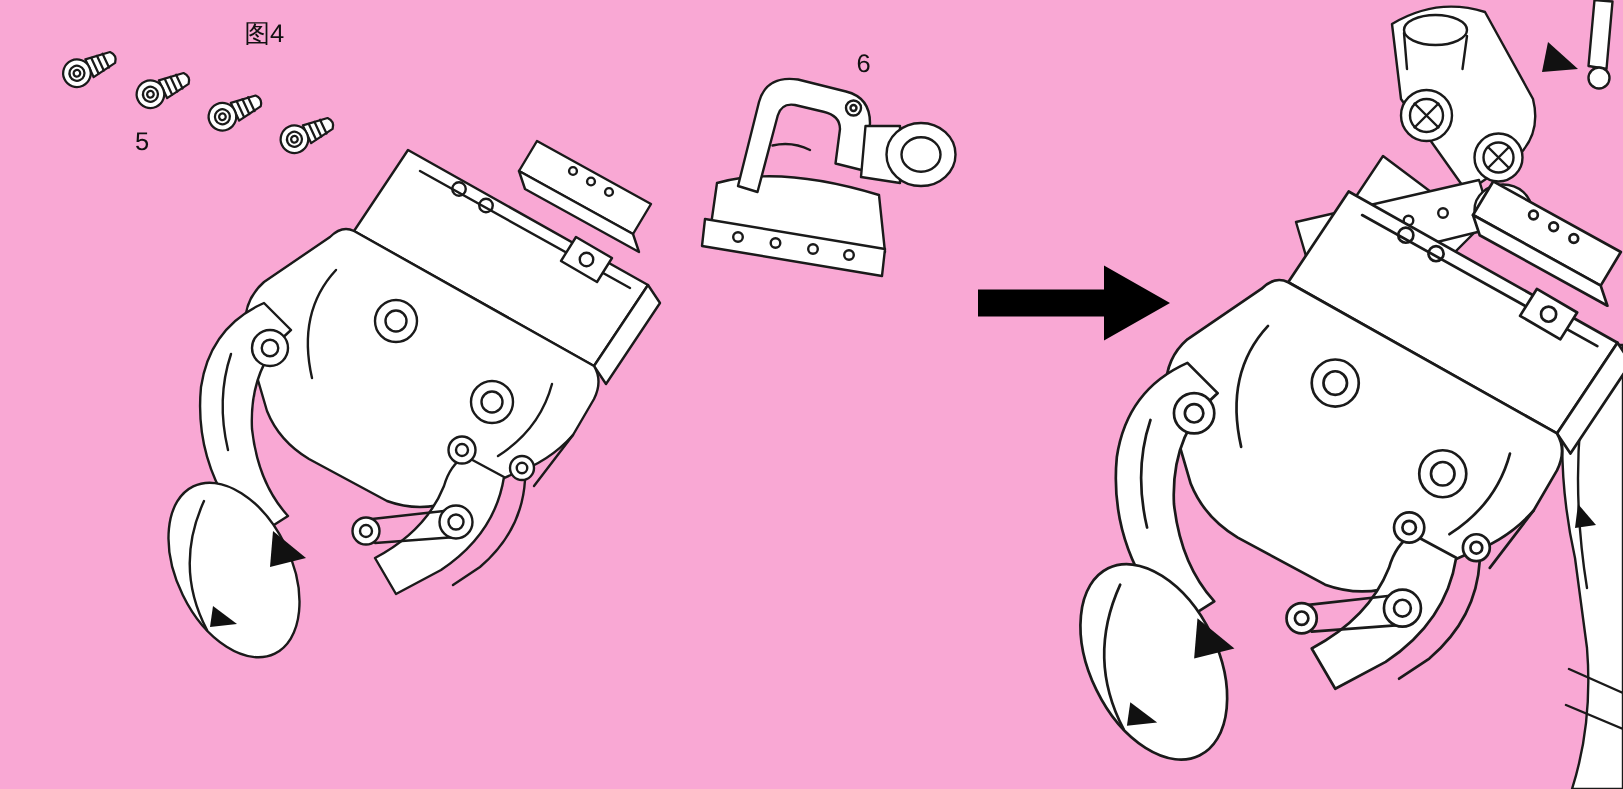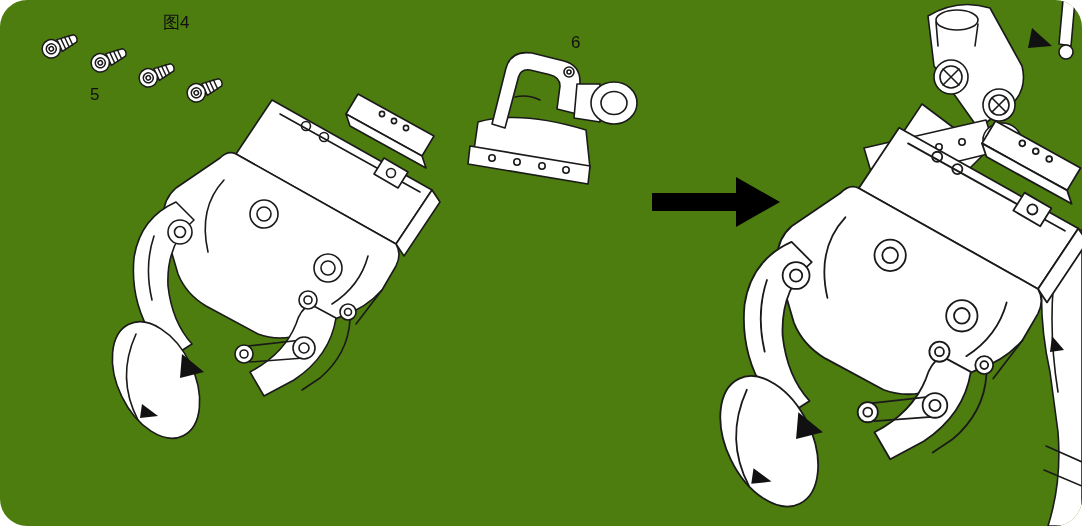--- a/index.html
+++ b/index.html
@@ -5,23 +5,22 @@
   html, body {
     margin: 0;
     padding: 0;
     background: #ffffff;
     font-family: "Liberation Sans", sans-serif;
   }
   .stage {
     position: relative;
     width: 1082px;
     height: 526px;
-    background: #4d7c0f;
+    background: #f9a8d4;
     overflow: hidden;
-    border-radius: 27px;
   }
   svg { display: block; }
   .ln {
     stroke: #1a1a1a;
     stroke-width: 1.6;
     fill: none;
     stroke-linejoin: round;
     stroke-linecap: round;
   }
   .wf { fill: #ffffff; }

